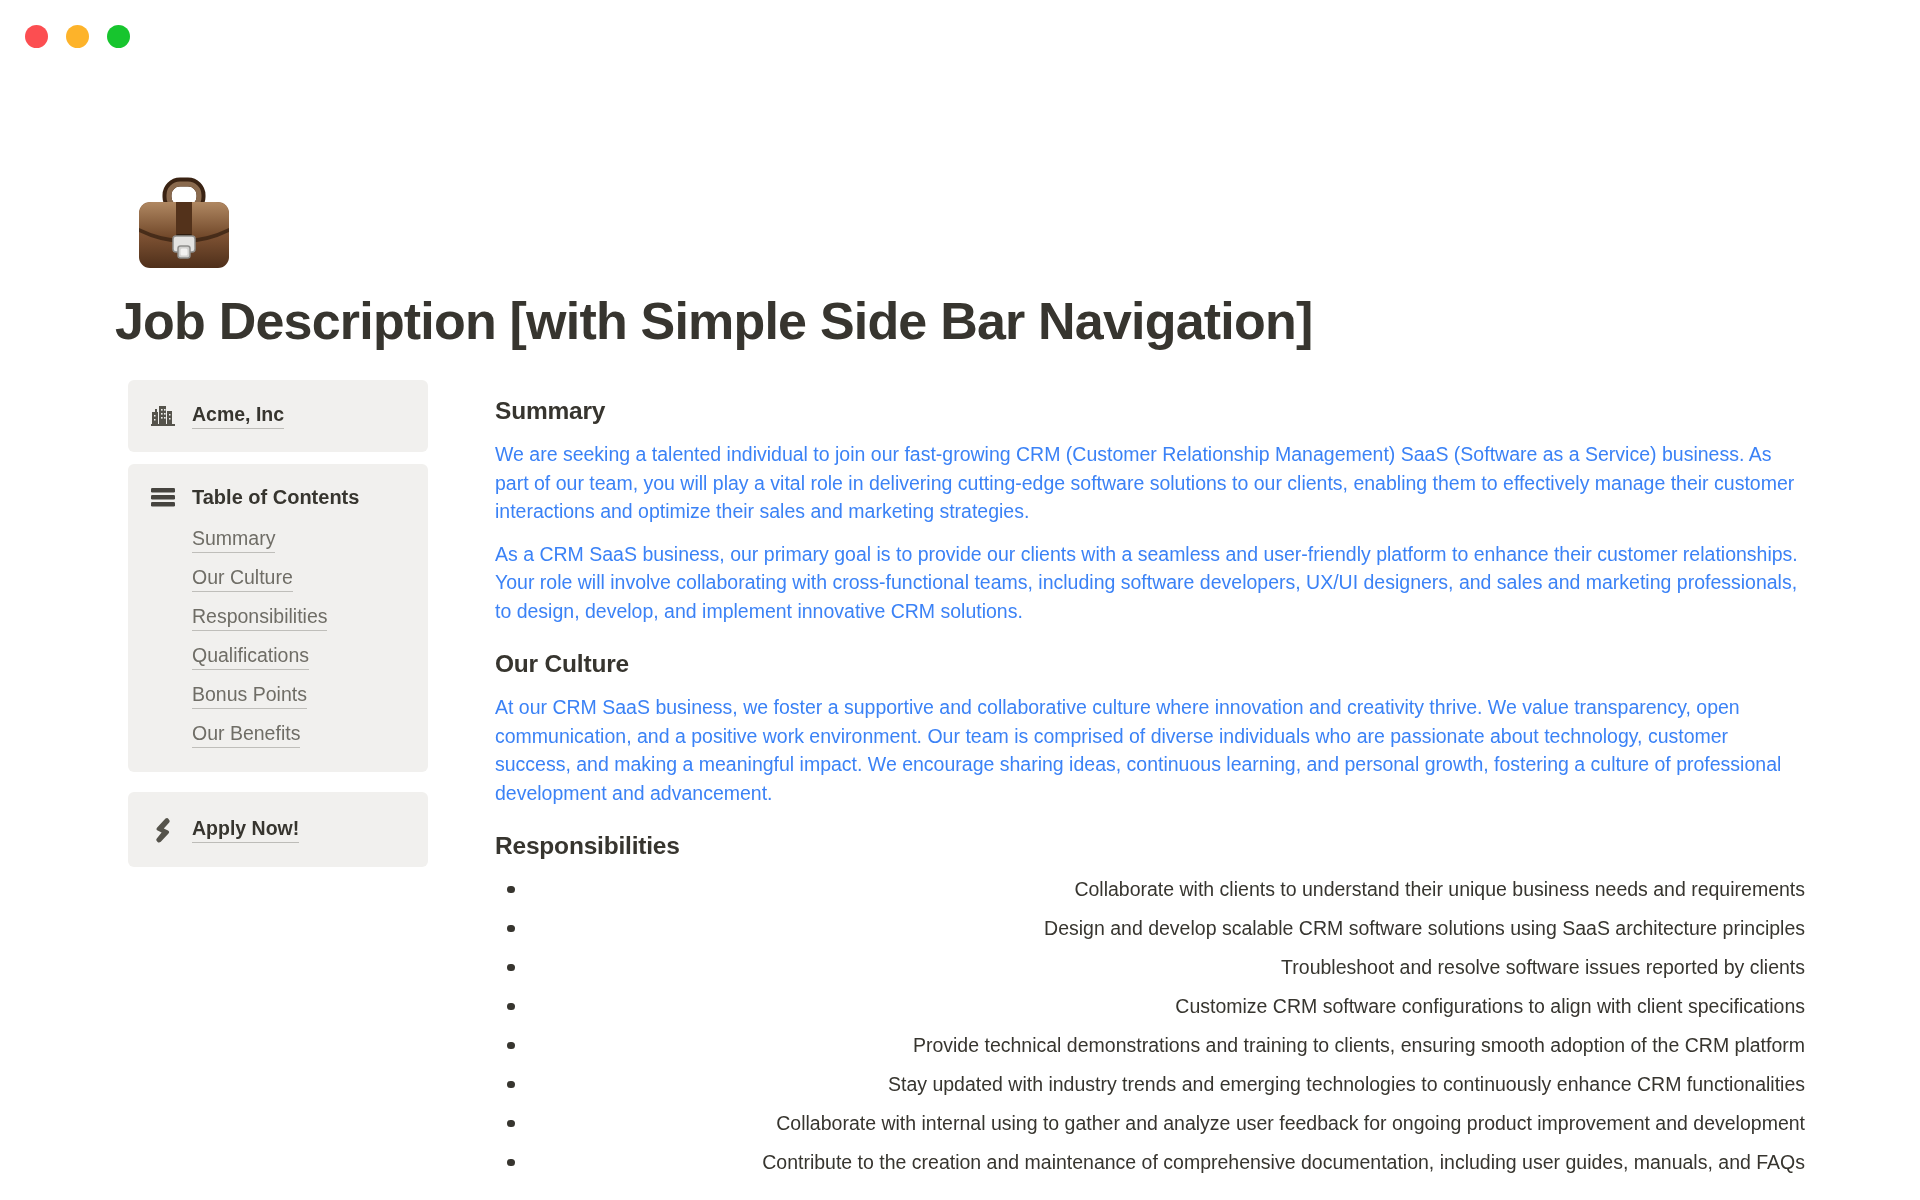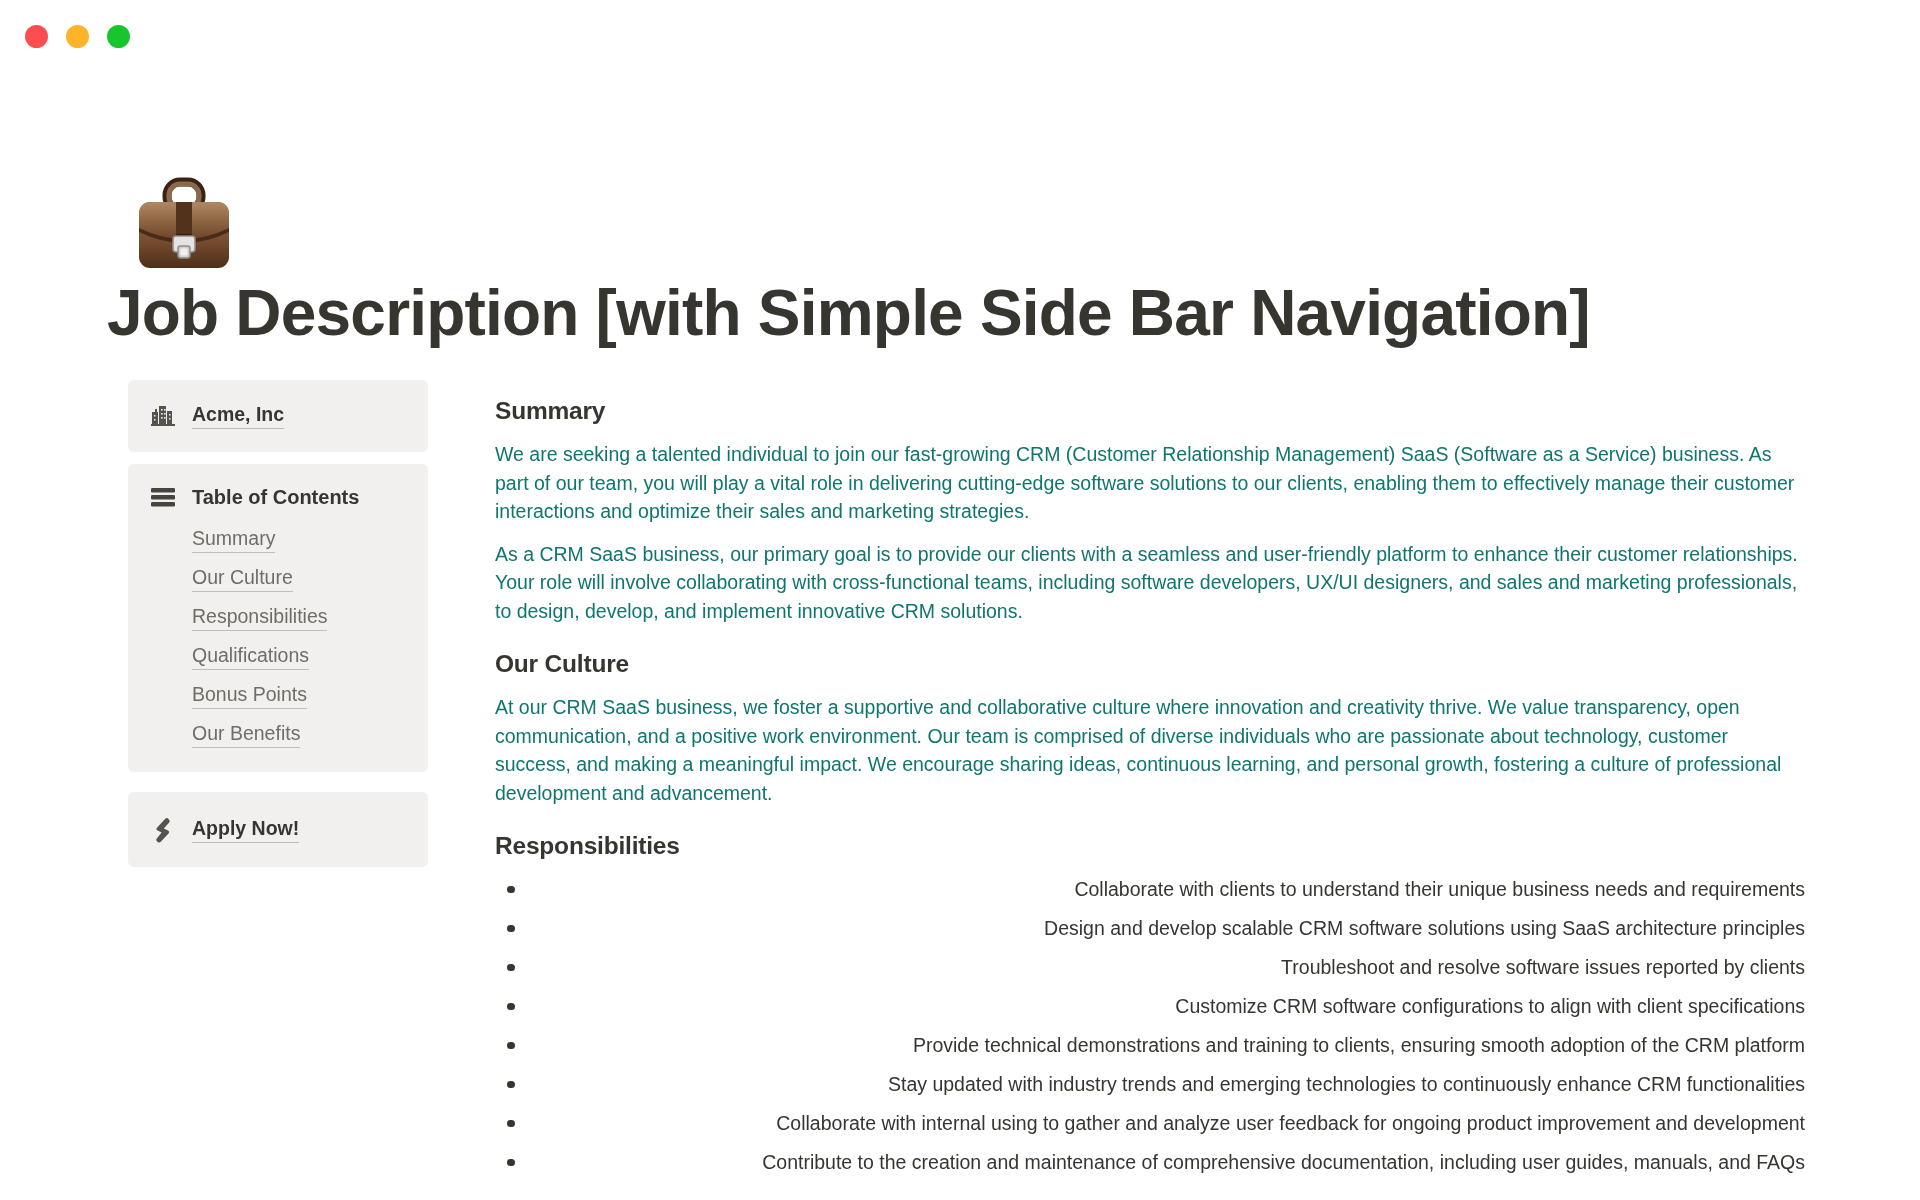--- a/index.html
+++ b/index.html
@@ -17,21 +17,21 @@
   .traffic-lights { position: absolute; left: 25px; top: 25px; display: flex; gap: 18px; }
   .tl { width: 23px; height: 23px; border-radius: 50%; display: inline-block; }
   .tl.red    { background: #FC4E51; }
   .tl.yellow { background: #FDB32A; }
   .tl.green  { background: #17C52E; }
 
   
   .page-icon { position: absolute; left: 133px; top: 176px; width: 102px; height: 98px; cursor: pointer; }
   .page-title {
     position: absolute; left: 107px; top: 282px; width: 1700px;
-    margin: 0; font-size: 64px; line-height: 62px; font-weight: 700;
+    margin: 8px; font-size: 52px; line-height: 62px; font-weight: 700;
     letter-spacing: -0.8px; color: #37352F;
   }
 
   
   .sidebar { position: absolute; left: 128px; top: 380px; width: 272px; }
   .side-block {
     background: #F1F0EE; border-radius: 6px; width: 300px;
   }
   .side-block.company { height: 72px; display: flex; align-items: center; padding: 0 22px; margin-bottom: 12px; }
   .side-block.toc     { height: 308px; padding: 18px 22px 0 22px; margin-bottom: 20px; }
@@ -54,21 +54,21 @@
     border-bottom: 1.5px solid rgba(111,109,102,0.38); padding-bottom: 2px; cursor: pointer;
   }
 
   
   .content { position: absolute; left: 495px; top: 396px; width: 1310px; }
   .content h3 {
     margin: 24px 0 14px 0; font-size: 24.5px; line-height: 30px;
     font-weight: 700; letter-spacing: -0.2px; color: #37352F;
   }
   .content h3:first-child { margin-top: 0; }
-  .content p { margin: 0 0 14px 0; font-size: 19.5px; line-height: 28.5px; color: #0f766e; }
+  .content p { margin: 0 0 14px 0; font-size: 19.5px; line-height: 28.5px; color: #3b82f6; }
   .bullets { list-style: none; margin: 6px 0 0 0; padding: 0 0 0 37px; text-align: right; }
   .bullets li {
     position: relative; font-size: 19.5px; line-height: 28.5px;
     margin-bottom: 10.5px; color: #37352F;
   }
   .bullets li::before {
     content: ""; position: absolute; left: -25px; top: 10.5px;
     width: 7.5px; height: 7.5px; border-radius: 50%; background: #37352F;
   }
 </style>

